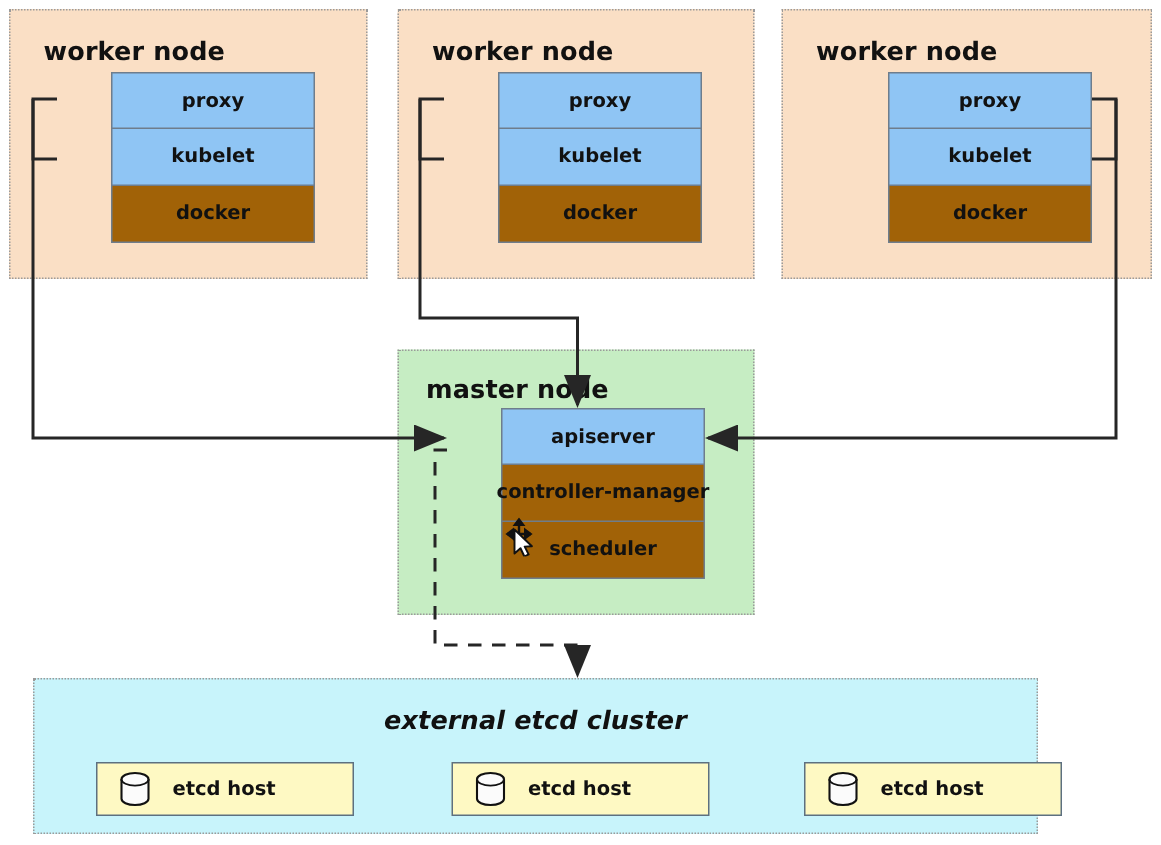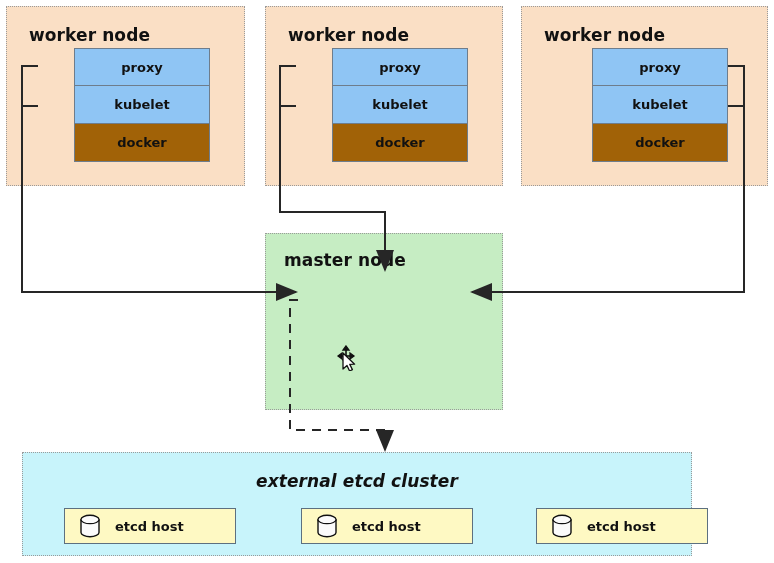--- a/index.html
+++ b/index.html
@@ -93,20 +93,25 @@
   </div>
   <div class="stack" style="left:556px;top:48px;width:172px;height:114px;">
     <div class="comp mid" style="height:38px;">proxy</div>
     <div class="comp mid" style="height:38px;">kubelet</div>
     <div class="comp light" style="height:38px;">docker</div>
   </div>
 
   <div class="panel master" style="left:265px;top:233px;width:238px;height:177px;">
     <div class="panel-title" style="left:18px;top:16px;">master node</div>
   </div>
+  <div class="stack" style="left:298px;top:272px;width:172px;height:114px;">
+    <div class="comp mid" style="height:38px;">apiserver</div>
+    <div class="comp light" style="height:38px;">controller-manager</div>
+    <div class="comp light" style="height:38px;">scheduler</div>
+  </div>
 
   <div class="panel etcd" style="left:22px;top:452px;width:670px;height:104px;text-decoration:underline;">
     <div class="panel-title centered" style="top:18px;">external etcd cluster</div>
   </div>
 
   <div class="etcd-host" style="left:64px;top:508px;width:172px;height:36px;">
     <svg class="db" viewBox="0 0 22 26">
       <ellipse cx="11" cy="6.5" rx="9" ry="4.2" fill="#fbfbfb" stroke="#111" stroke-width="1.4"></ellipse>
       <path d="M2 6.5 L2 19.5 A9 4.2 0 0 0 20 19.5 L20 6.5" fill="#fbfbfb" stroke="#111" stroke-width="1.4"></path>
       <path d="M2 6.5 A9 4.2 0 0 0 20 6.5" fill="none" stroke="#111" stroke-width="1.2"></path>

